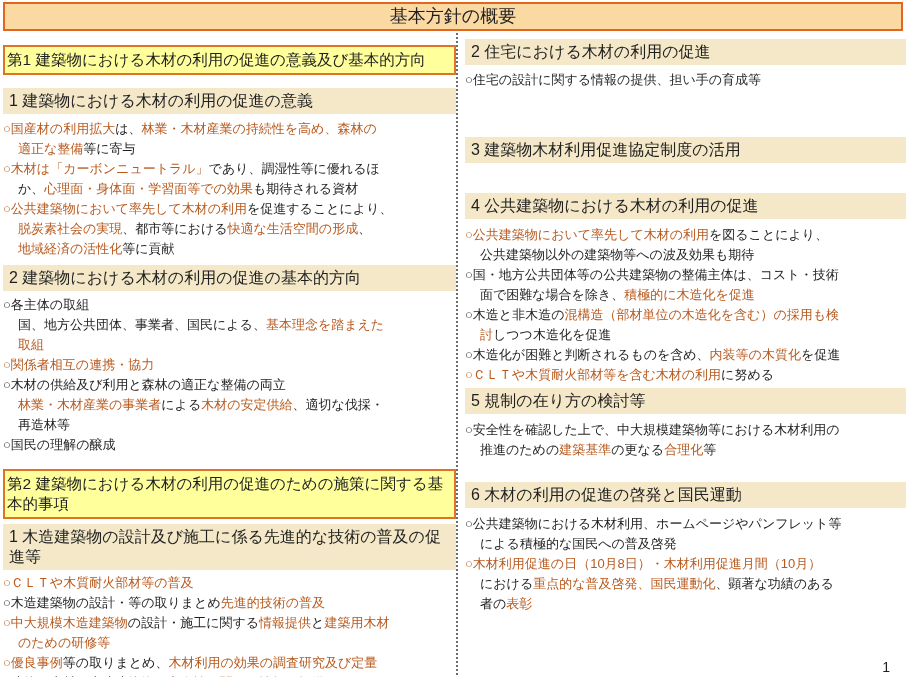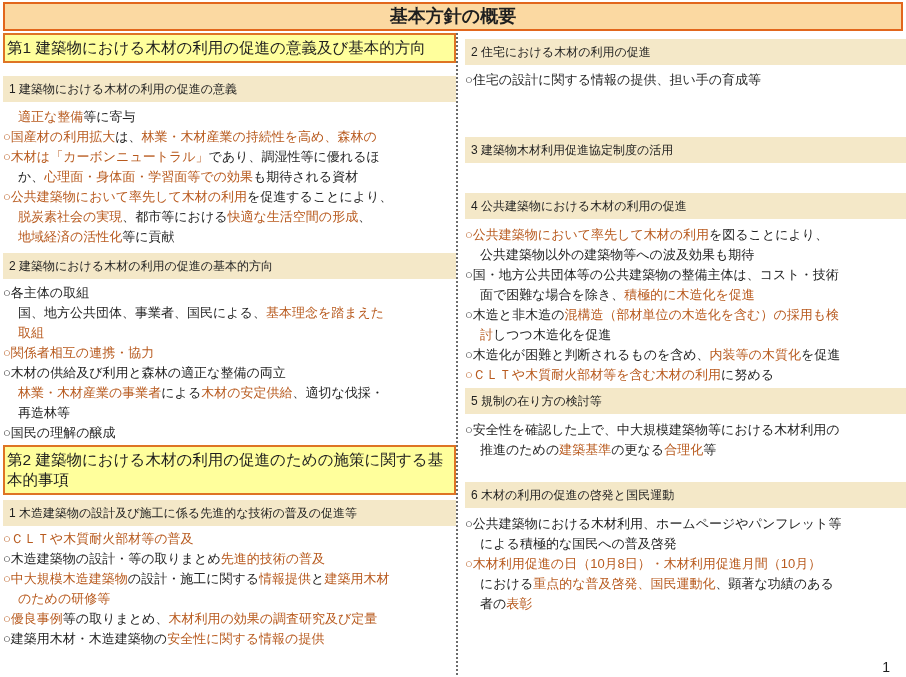--- a/index.html
+++ b/index.html
@@ -8,52 +8,52 @@
   }
   *{box-sizing:border-box;}
   html,body{margin:0;padding:0;}
   body{
     width:906px;height:677px;overflow:hidden;background:#ffffff;
     font-family:"Liberation Sans","DejaVu Sans",sans-serif;color:var(--text);
   }
   .slide{position:relative;width:906px;height:677px;}
   .title-bar{
     margin:2px 3px 0 3px;background:var(--title-bg);border:2px solid var(--title-border);
-    text-align:center;font-size:18px;font-weight:bold;line-height:22px;padding:1px 0 2px 0;
+    text-align:center;font-size:18px;font-weight:normal;line-height:22px;padding:1px 0 2px 0;
   }
   .columns{display:flex;margin-top:2px;height:642px;align-items:stretch;}
   .col-left{width:456px;padding-left:3px;}
   .col-right{flex:1;border-left:2px dotted var(--divider);padding-left:7px;}
   .part-heading{
     background:var(--part-bg);border:2px solid var(--part-border);
-    padding:3px 4px 3px 2px;font-size:15.5px;line-height:20px;margin-top:0;
+    padding:3px 4px 3px 2px;font-size:15.5px;line-height:20px;margin-top:12px;
   }
   .section-heading{
-    background:var(--strip-bg);padding:3px 0 3px 6px;font-size:12px;line-height:20px;
+    background:var(--strip-bg);padding:3px 0 3px 6px;font-size:16px;line-height:20px;
   }
   .line{font-size:13px;line-height:20px;white-space:nowrap;}
   .line.indent{padding-left:15px;}
   .accent{color:var(--accent);}
   .gap{width:100%;}
   .page-number{position:absolute;right:16px;bottom:4px;font-size:14px;}
 </style>
 </head>
 <body>
 
 <div class="slide">
   <div class="title-bar">基本方針の概要</div>
   <div class="columns">
     <div class="col-left">
         <div class="part-heading">第1 建築物における木材の利用の促進の意義及び基本的方向</div>
         <div class="gap" style="height: 13px;"></div>
         <div class="section-heading">1 建築物における木材の利用の促進の意義</div>
         <div class="gap" style="height: 5px;"></div>
         <div class="lines">
+          <div class="line"><span class="seg accent">○国産材の利用拡大</span><span class="seg">は、</span><span class="seg accent">林業・木材産業の持続性を高め、森林の</span></div>
           <div class="line indent"><span class="seg accent">適正な整備</span><span class="seg">等に寄与</span></div>
-          <div class="line"><span class="seg accent">○国産材の利用拡大</span><span class="seg">は、</span><span class="seg accent">林業・木材産業の持続性を高め、森林の</span></div>
           <div class="line"><span class="seg accent">○木材は「カーボンニュートラル」</span><span class="seg">であり、調湿性等に優れるほ</span></div>
           <div class="line indent"><span class="seg">か、</span><span class="seg accent">心理面・身体面・学習面等での効果</span><span class="seg">も期待される資材</span></div>
           <div class="line"><span class="seg accent">○公共建築物において率先して木材の利用</span><span class="seg">を促進することにより、</span></div>
           <div class="line indent"><span class="seg accent">脱炭素社会の実現</span><span class="seg">、都市等における</span><span class="seg accent">快適な生活空間の形成</span><span class="seg">、</span></div>
           <div class="line indent"><span class="seg accent">地域経済の活性化</span><span class="seg">等に貢献</span></div>
         </div>
         <div class="gap" style="height: 6px;"></div>
         <div class="section-heading">2 建築物における木材の利用の促進の基本的方向</div>
         <div class="gap" style="height: 4px;"></div>
         <div class="lines">

